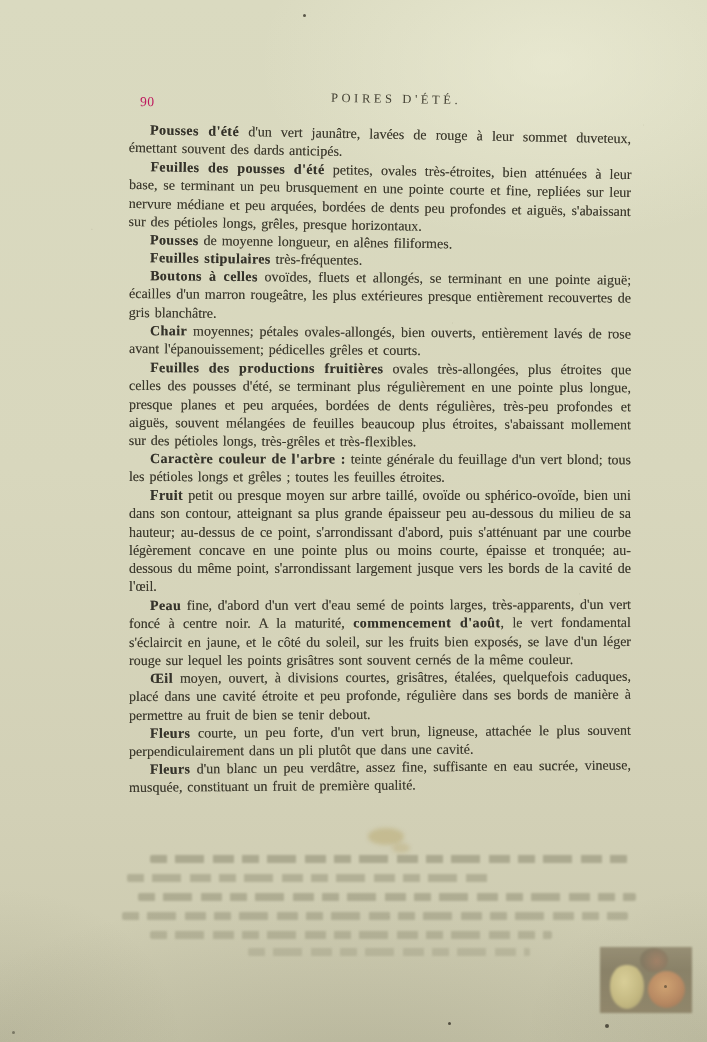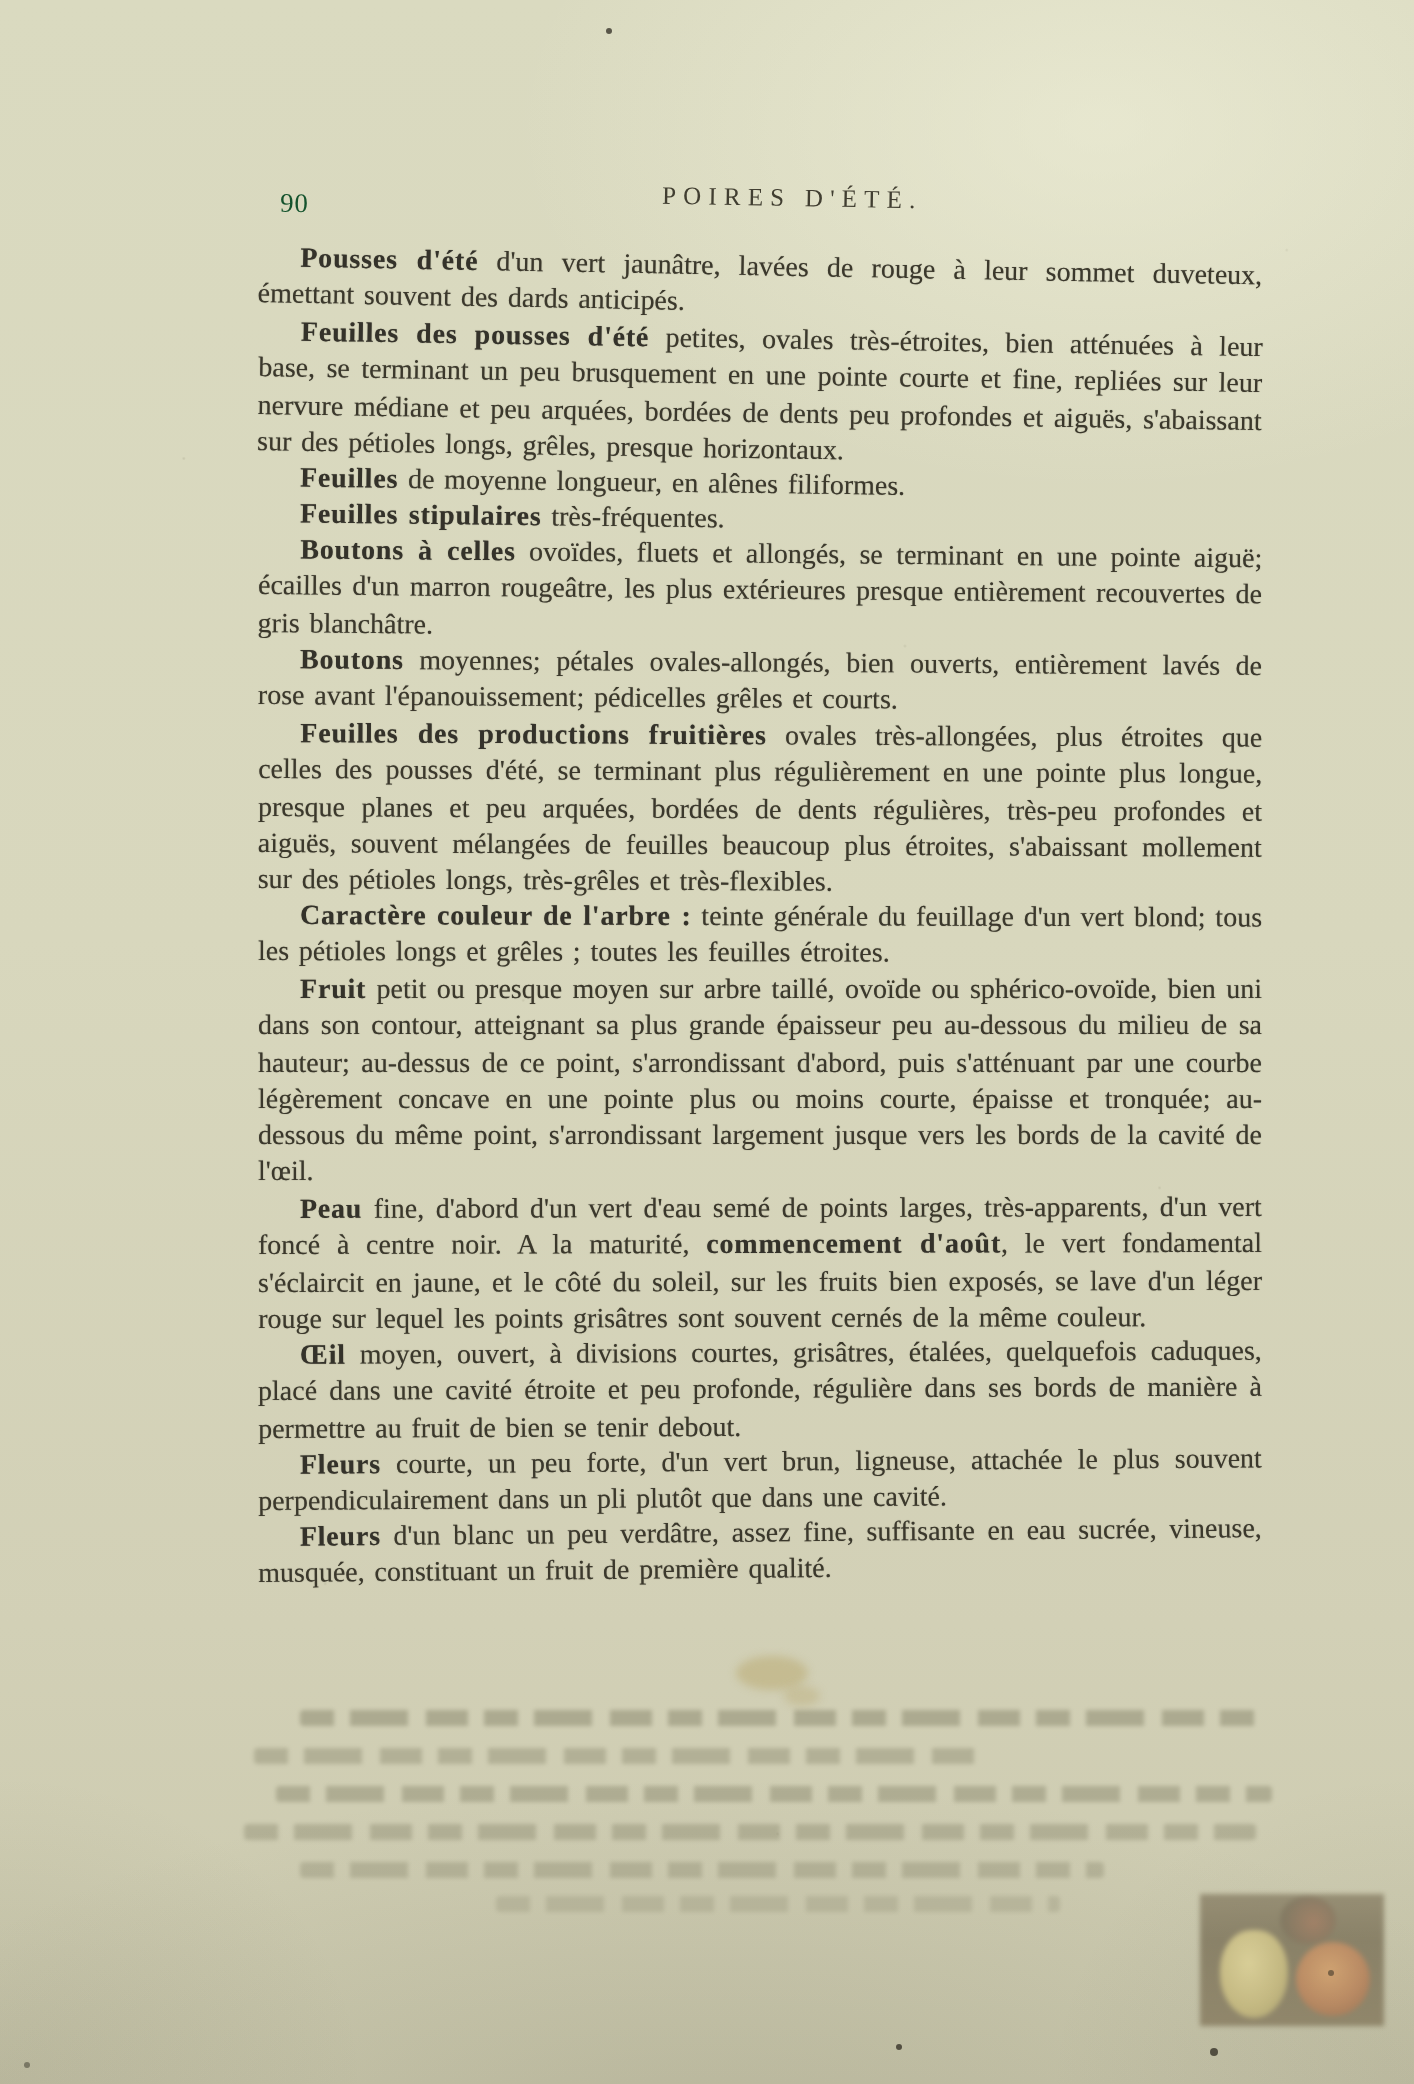--- a/index.html
+++ b/index.html
@@ -19,21 +19,21 @@
       radial-gradient(1px 1px at 13% 22%, rgba(110,105,80,.5), transparent 100%),
       radial-gradient(1px 1px at 37% 48%, rgba(110,105,80,.4), transparent 100%),
       radial-gradient(1px 1px at 64% 31%, rgba(110,105,80,.4), transparent 100%),
       radial-gradient(1px 1px at 82% 57%, rgba(110,105,80,.45), transparent 100%),
       radial-gradient(1px 1px at 23% 76%, rgba(110,105,80,.4), transparent 100%),
       radial-gradient(1px 1px at 55% 88%, rgba(110,105,80,.4), transparent 100%),
       radial-gradient(1px 1px at 91% 12%, rgba(110,105,80,.35), transparent 100%);
   }
   .pagenum{
     position:absolute;left:140px;top:94px;
-    font-size:13.5px;color:#14532d;letter-spacing:.5px;
+    font-size:13.5px;color:#be185d;letter-spacing:.5px;
     transform:rotate(0.9deg);
   }
   .running-header{
     position:absolute;left:331px;top:92px;
     font-size:12.5px;color:#413e31;letter-spacing:3.6px;white-space:nowrap;
     transform:rotate(1deg);
   }
   .page-text{
     position:absolute;left:129px;top:121px;width:502px;
     color:#3b382c;
@@ -81,24 +81,24 @@
 <body>
 
 <div class="grain"></div>
 
 <span class="pagenum">90</span>
 <span class="running-header">POIRES D'ÉTÉ.</span>
 
 <div class="page-text" id="page-text">
     <p class="para" style="transform: rotate(1.05deg);"><b>Pousses d'été</b><span> d'un vert jaunâtre, lavées de rouge à leur sommet duveteux, émettant souvent des dards anticipés.</span></p>
     <p class="para" style="transform: rotate(0.92deg);"><b>Feuilles des pousses d'été</b><span> petites, ovales très-étroites, bien atténuées à leur base, se terminant un peu brusquement en une pointe courte et fine, repliées sur leur nervure médiane et peu arquées, bordées de dents peu profondes et aiguës, s'abaissant sur des pétioles longs, grêles, presque horizontaux.</span></p>
-    <p class="para" style="transform: rotate(0.79deg);"><b>Feuilles</b><span> de moyenne longueur, en alênes filiformes.</span></p>
+    <p class="para" style="transform: rotate(0.79deg);"><b>Pousses</b><span> de moyenne longueur, en alênes filiformes.</span></p>
     <p class="para" style="transform: rotate(0.66deg);"><b>Feuilles stipulaires</b><span> très-fréquentes.</span></p>
     <p class="para" style="transform: rotate(0.53deg);"><b>Boutons à celles</b><span> ovoïdes, fluets et allongés, se terminant en une pointe aiguë; écailles d'un marron rougeâtre, les plus extérieures presque entièrement recouvertes de gris blanchâtre.</span></p>
-    <p class="para" style="transform: rotate(0.4deg);"><b>Boutons</b><span> moyennes; pétales ovales-allongés, bien ouverts, entièrement lavés de rose avant l'épanouissement; pédicelles grêles et courts.</span></p>
+    <p class="para" style="transform: rotate(0.4deg);"><b>Chair</b><span> moyennes; pétales ovales-allongés, bien ouverts, entièrement lavés de rose avant l'épanouissement; pédicelles grêles et courts.</span></p>
     <p class="para" style="transform: rotate(0.27deg);"><b>Feuilles des productions fruitières</b><span> ovales très-allongées, plus étroites que celles des pousses d'été, se terminant plus régulièrement en une pointe plus longue, presque planes et peu arquées, bordées de dents régulières, très-peu profondes et aiguës, souvent mélangées de feuilles beaucoup plus étroites, s'abaissant mollement sur des pétioles longs, très-grêles et très-flexibles.</span></p>
     <p class="para" style="transform: rotate(0.14deg);"><b>Caractère couleur de l'arbre :</b><span> teinte générale du feuillage d'un vert blond; tous les pétioles longs et grêles ; toutes les feuilles étroites.</span></p>
     <p class="para" style="transform: rotate(0.01deg);"><b>Fruit</b><span> petit ou presque moyen sur arbre taillé, ovoïde ou sphérico-ovoïde, bien uni dans son contour, atteignant sa plus grande épaisseur peu au-dessous du milieu de sa hauteur; au-dessus de ce point, s'arrondissant d'abord, puis s'atténuant par une courbe légèrement concave en une pointe plus ou moins courte, épaisse et tronquée; au-dessous du même point, s'arrondissant largement jusque vers les bords de la cavité de l'œil.</span></p>
     <p class="para" style="transform: rotate(-0.12deg);"><b>Peau</b><span> fine, d'abord d'un vert d'eau semé de points larges, très-apparents, d'un vert foncé à centre noir. A la maturité, </span><b>commencement d'août</b><span>, le vert fondamental s'éclaircit en jaune, et le côté du soleil, sur les fruits bien exposés, se lave d'un léger rouge sur lequel les points grisâtres sont souvent cernés de la même couleur.</span></p>
     <p class="para" style="transform: rotate(-0.25deg);"><b>Œil</b><span> moyen, ouvert, à divisions courtes, grisâtres, étalées, quelquefois caduques, placé dans une cavité étroite et peu profonde, régulière dans ses bords de manière à permettre au fruit de bien se tenir debout.</span></p>
     <p class="para" style="transform: rotate(-0.38deg);"><b>Fleurs</b><span> courte, un peu forte, d'un vert brun, ligneuse, attachée le plus souvent perpendiculairement dans un pli plutôt que dans une cavité.</span></p>
     <p class="para" style="transform: rotate(-0.51deg);"><b>Fleurs</b><span> d'un blanc un peu verdâtre, assez fine, suffisante en eau sucrée, vineuse, musquée, constituant un fruit de première qualité.</span></p>
   </div>
 
 <div class="bleed b1"></div>

